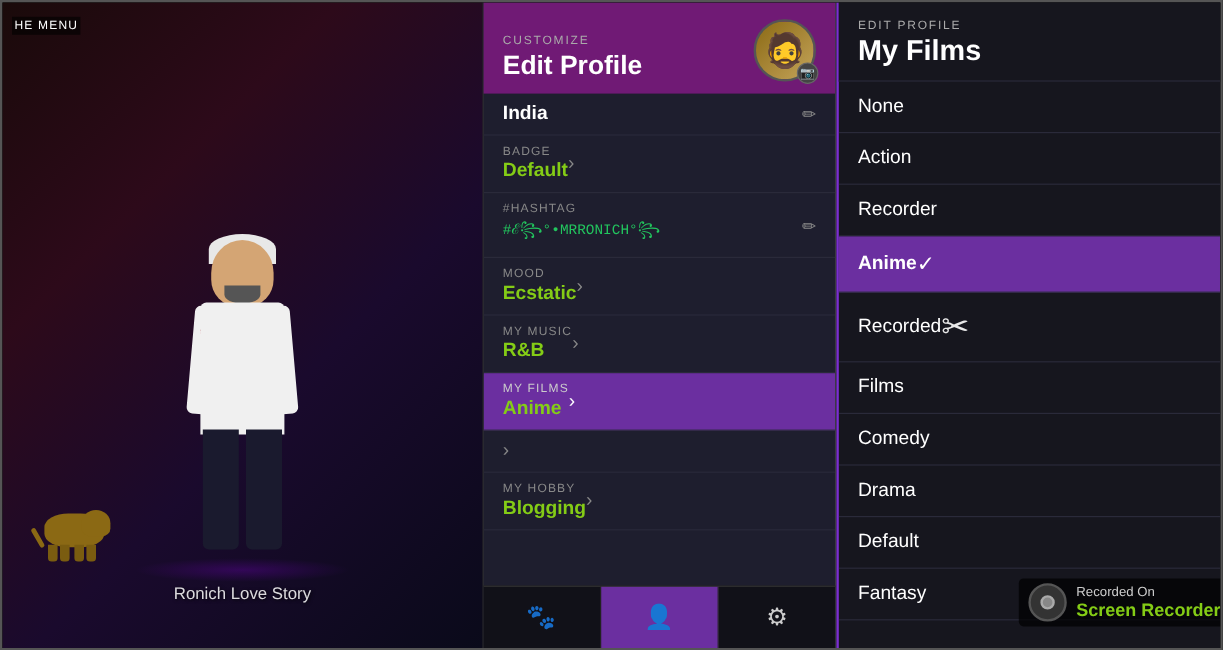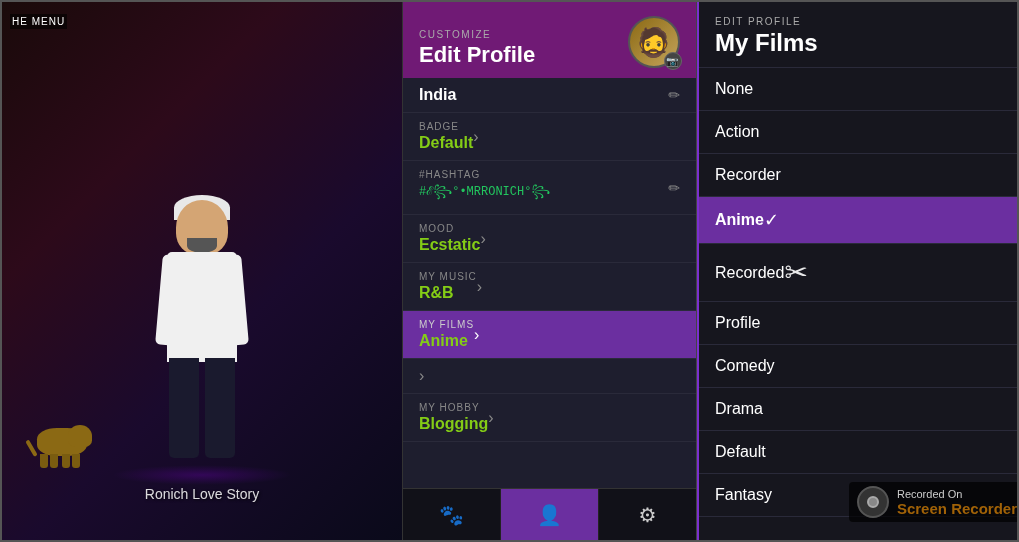--- a/index.html
+++ b/index.html
@@ -443,21 +443,21 @@
     }
     .recorded-text {
       display: flex;
       flex-direction: column;
     }
     .recorded-line1 {
       color: #ccc;
       font-size: 11px;
     }
     .recorded-line2 {
-      color: #a16207;
+      color: #84cc16;
       font-size: 15px;
       font-weight: bold;
     }
 
     .films-panel-wrapper {
       position: relative;
       display: flex;
       flex-direction: column;
       flex: 1;
     }
@@ -612,21 +612,21 @@
         <span class="film-name">Anime</span>
         <span class="check-icon">✓</span>
       </div>
 
       <div class="film-item">
         <span class="film-name">Recorded</span>
         <span class="scissors-icon">✂</span>
       </div>
 
       <div class="film-item">
-        <span class="film-name">Profile</span>
+        <span class="film-name">Films</span>
       </div>
 
       <div class="film-item">
         <span class="film-name">Comedy</span>
       </div>
 
       <div class="film-item">
         <span class="film-name">Drama</span>
       </div>
 

